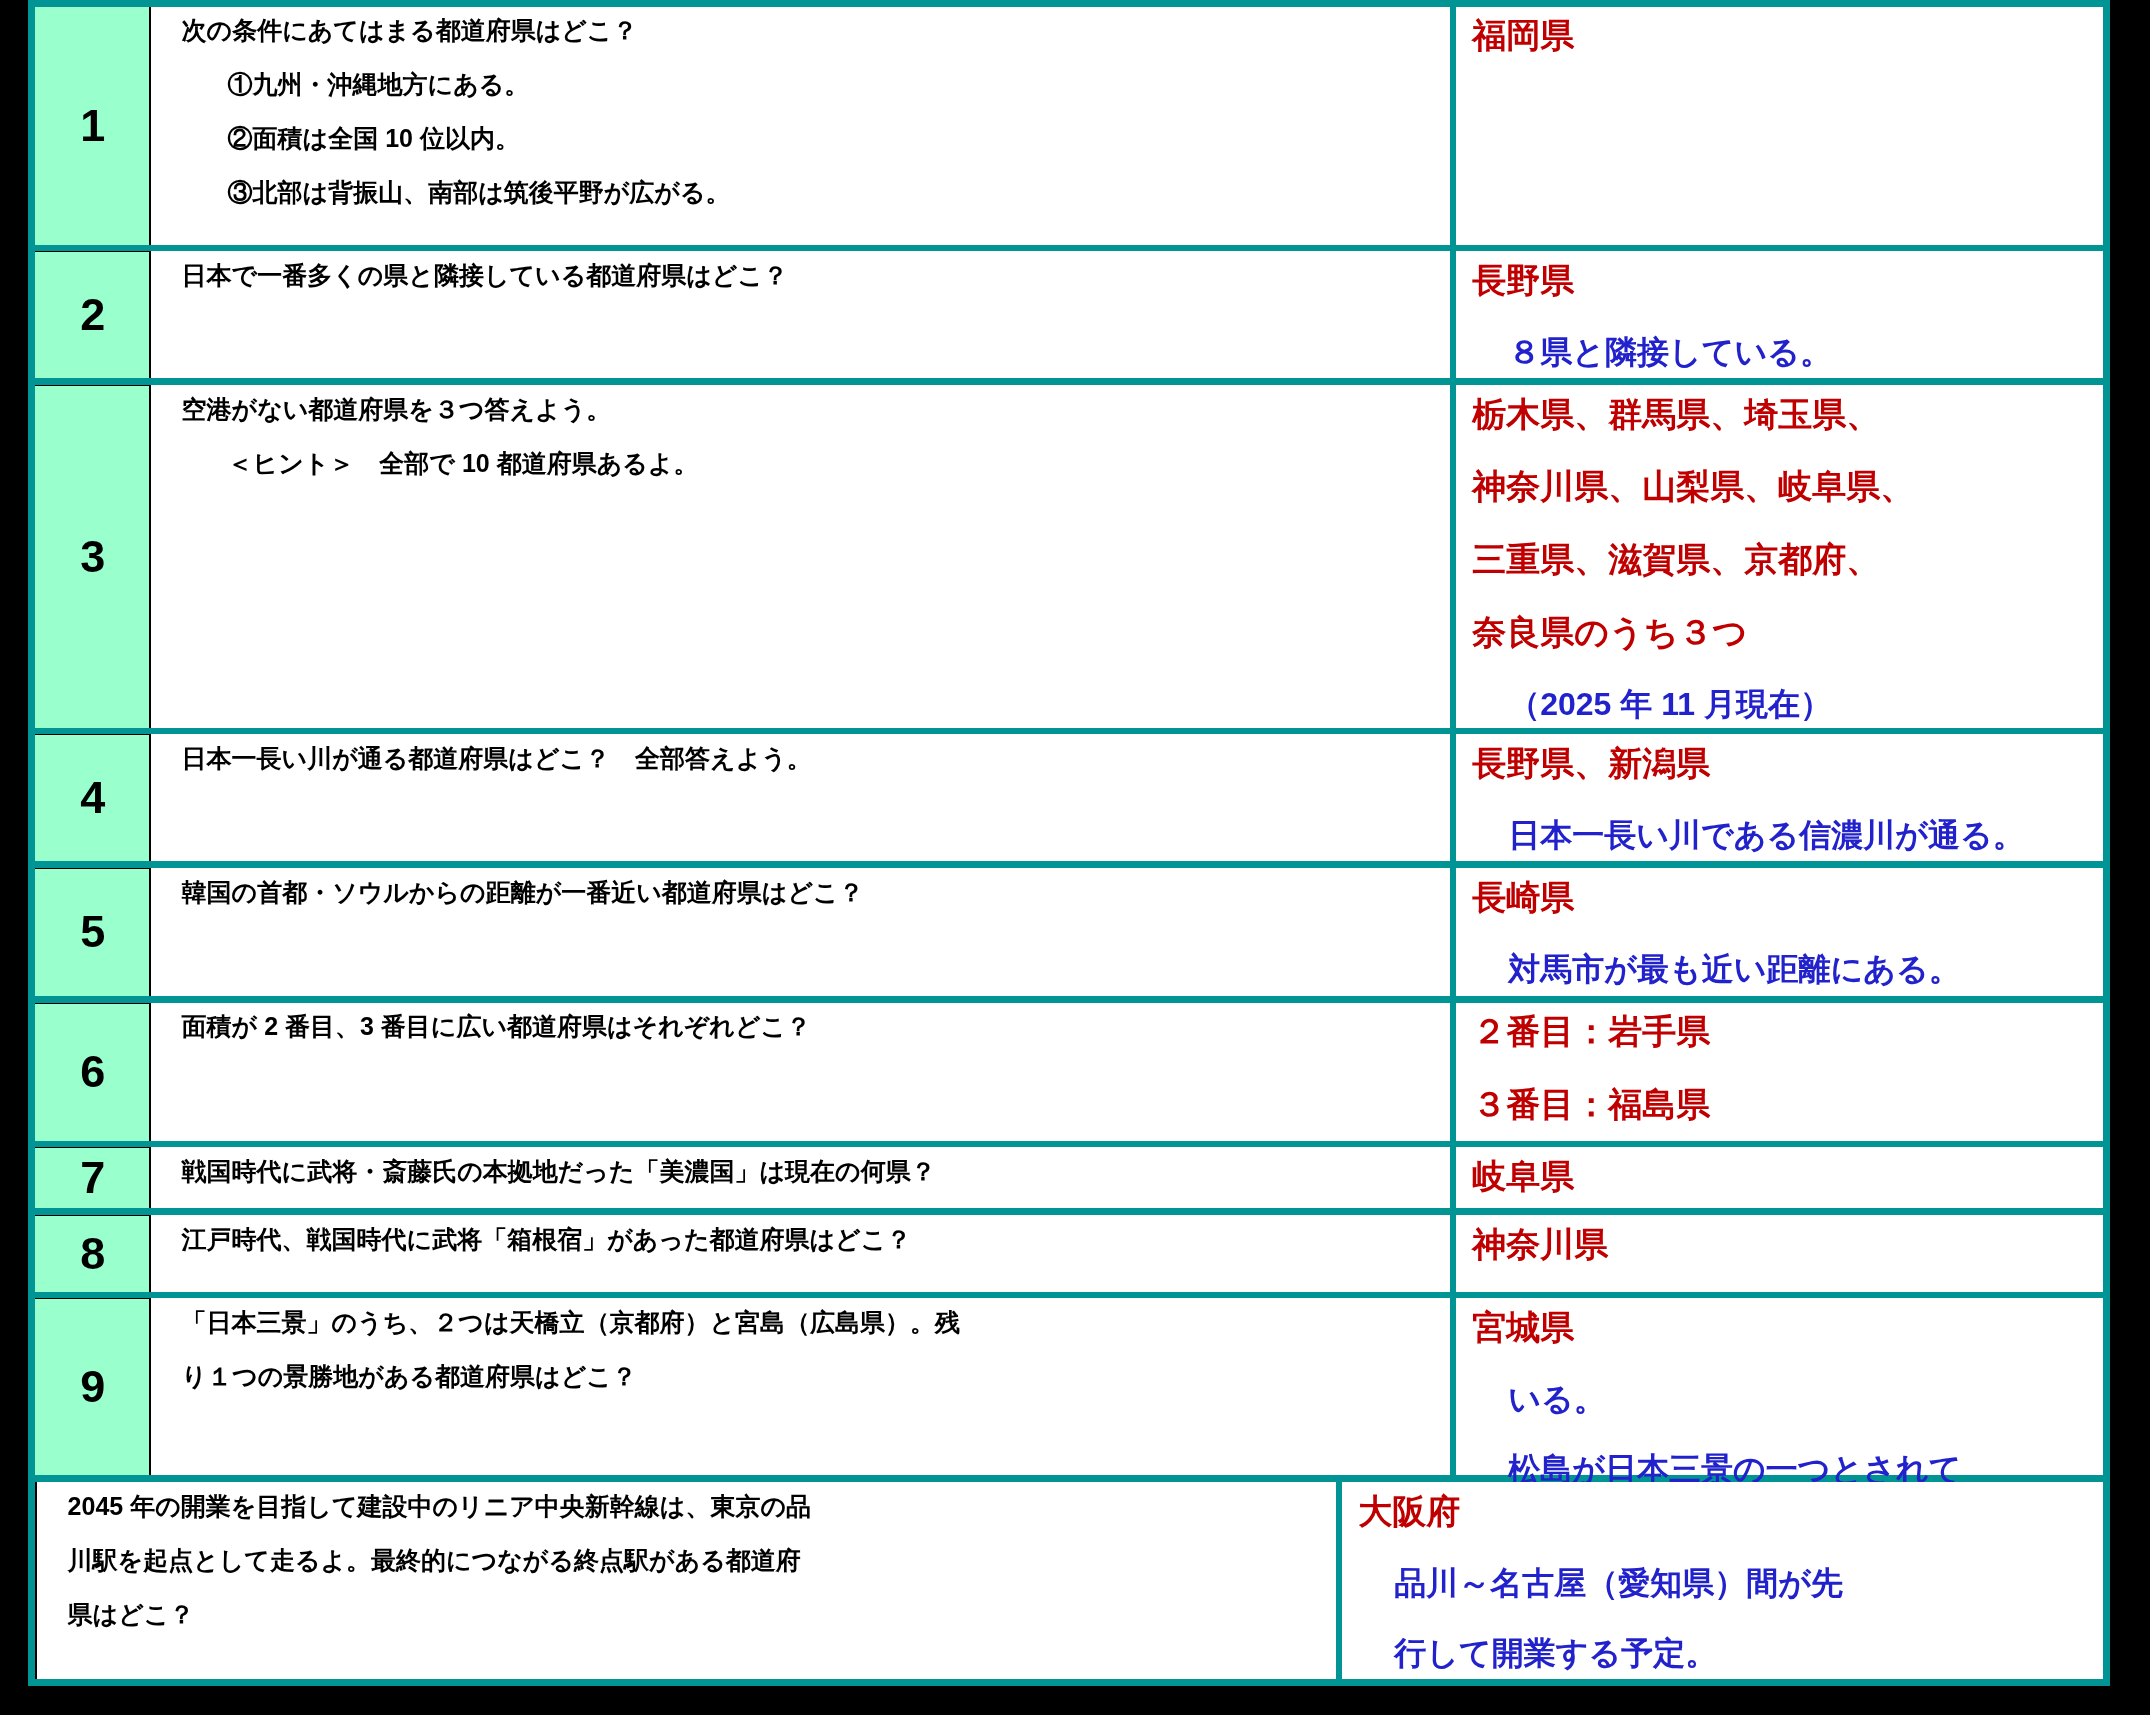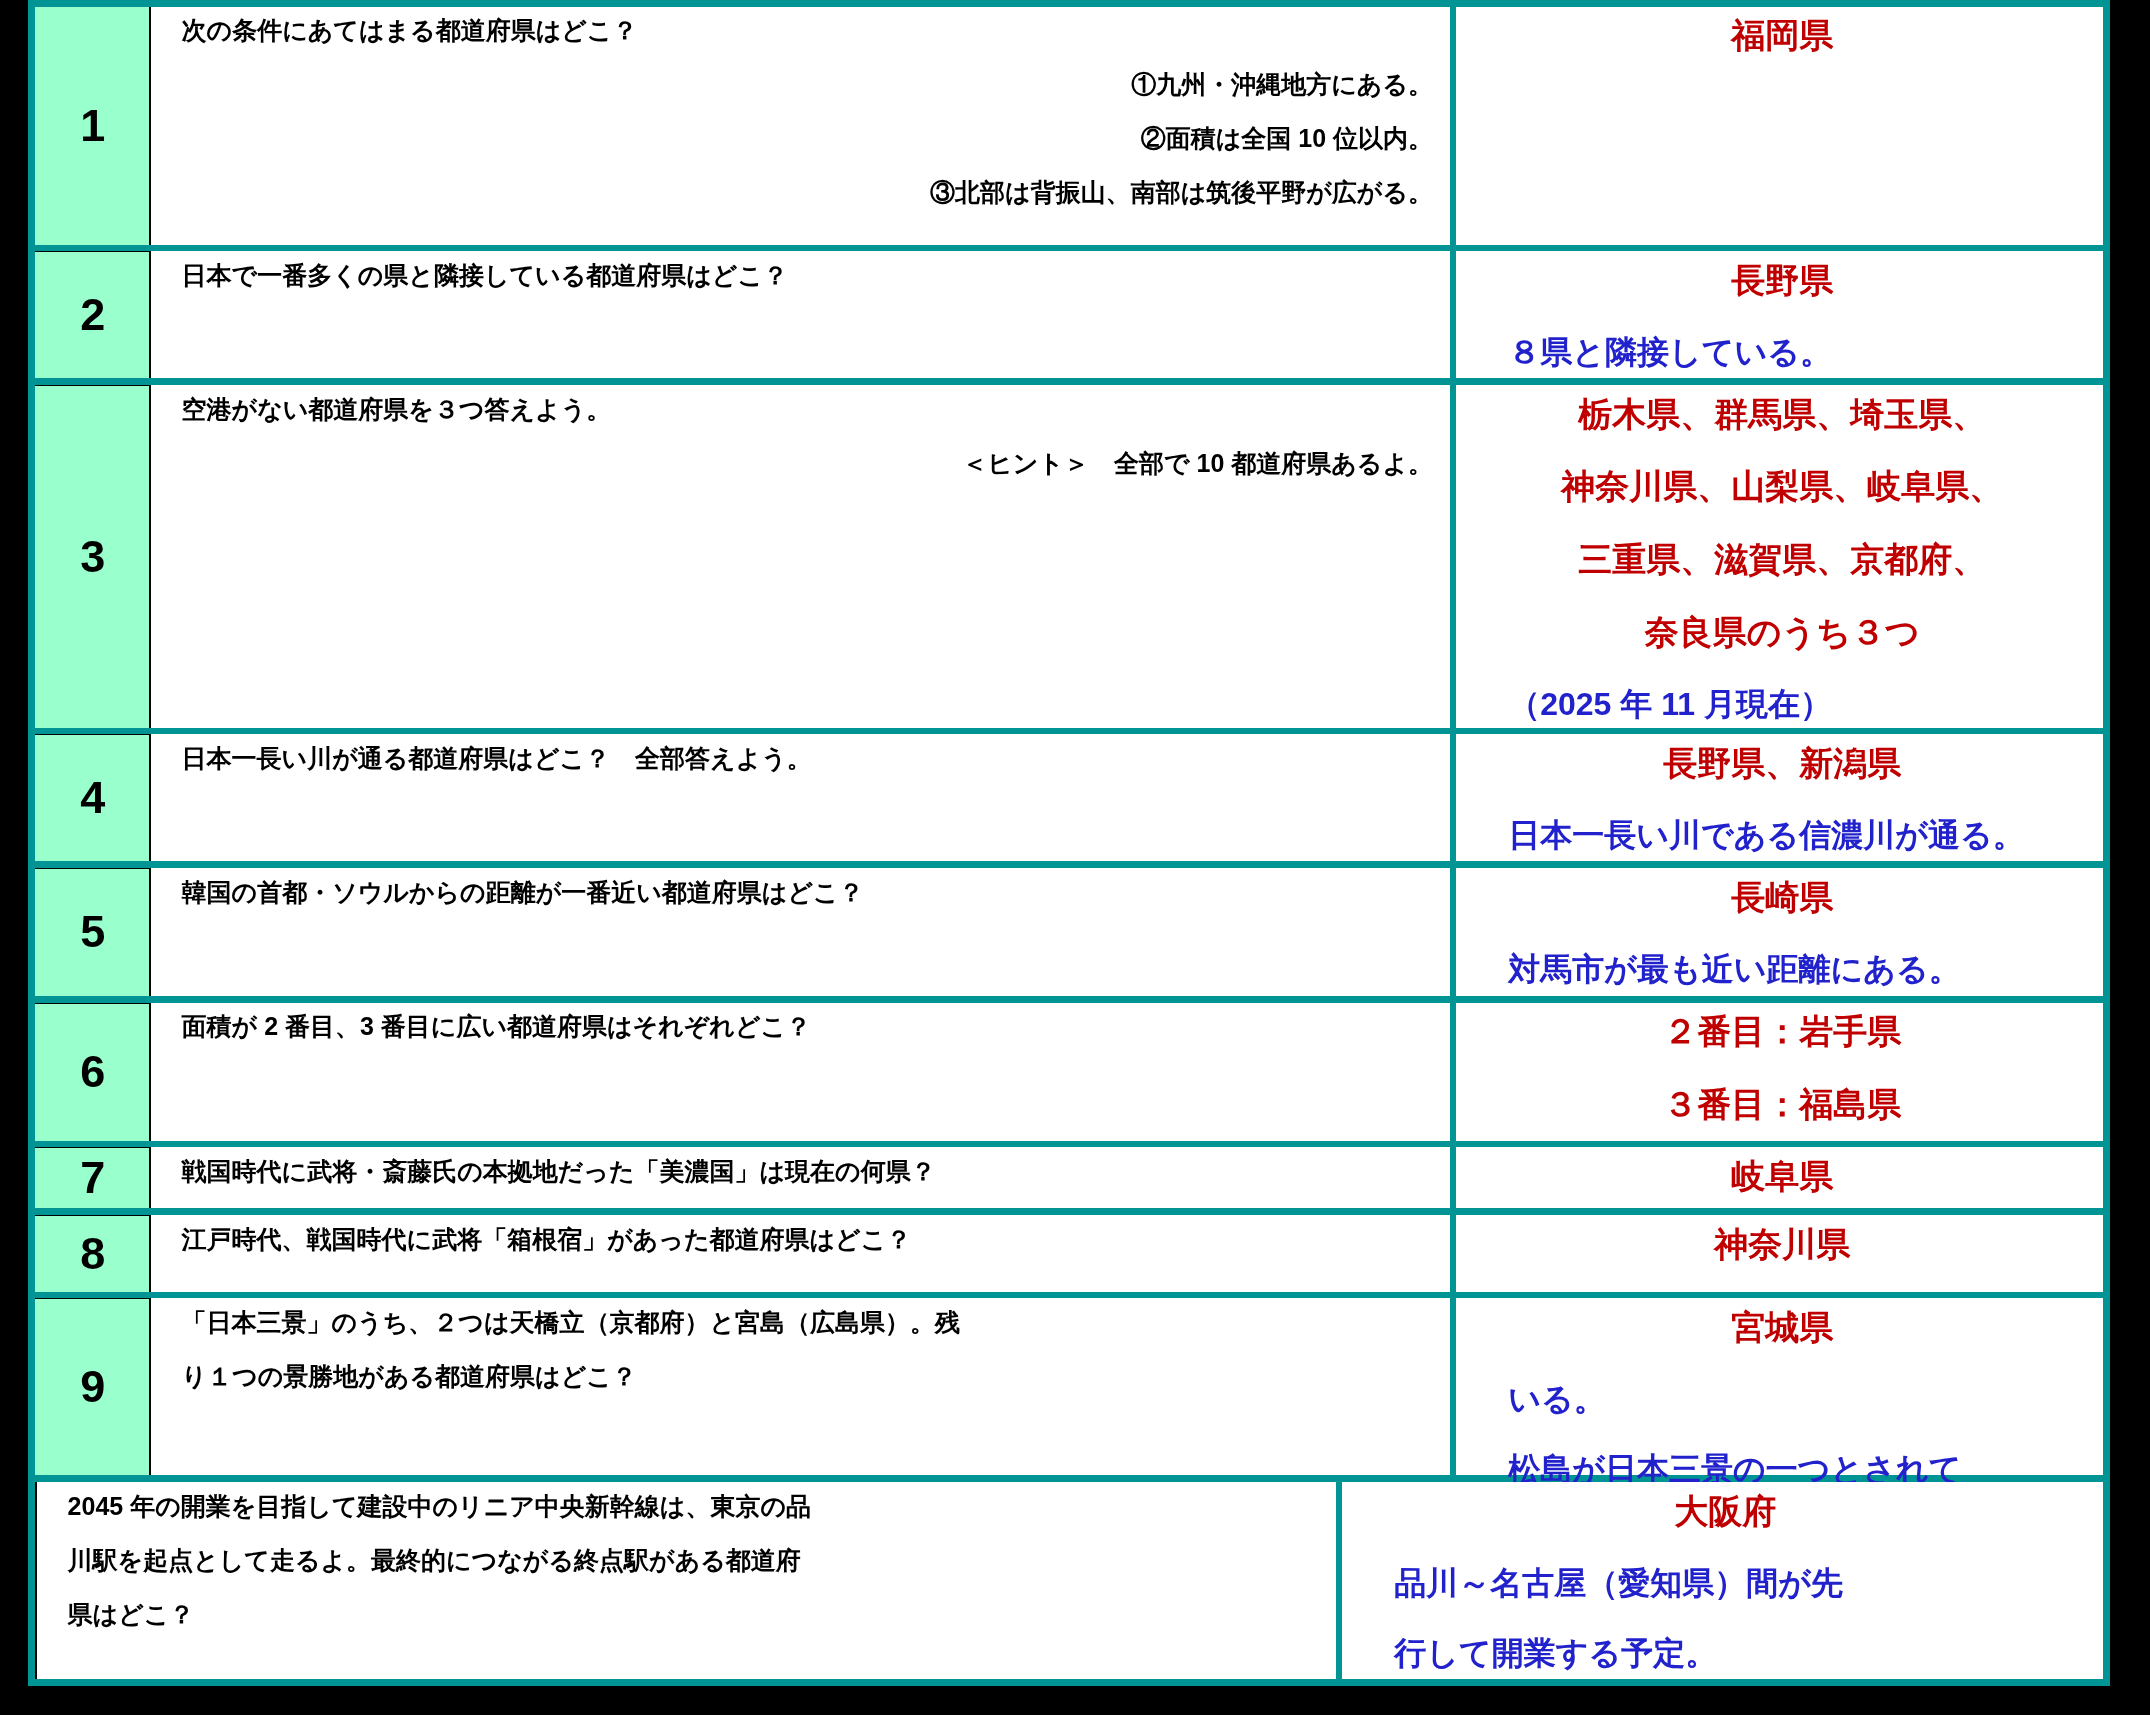--- a/index.html
+++ b/index.html
@@ -58,32 +58,31 @@
     padding:8.9px 11px 5.5px 16.6px;
   }
   .q-line{
     font-size:25px;
     font-weight:700;
     line-height:1.2;
     margin-bottom:24px;
     white-space:nowrap;
   }
   .q-line:last-child{margin-bottom:0;}
-  .q-line.q-sub{padding-left:46px;text-align:right;}
+  .q-line.q-sub{padding-left:46px;}
   .a-line{
     line-height:1.2;
     margin-bottom:32px;
     white-space:nowrap;
   }
   .a-line:last-child{margin-bottom:0;}
   .a-line.a-answer{
     color:var(--red);
     font-size:34px;
     font-weight:700;
-    text-align:center;
   }
   .a-line.a-note{
     color:var(--blue);
     font-size:32px;
     font-weight:600;
     margin-left:36px;
   }
 </style>
 </head>
 <body style="background: rgb(0, 0, 0);">

